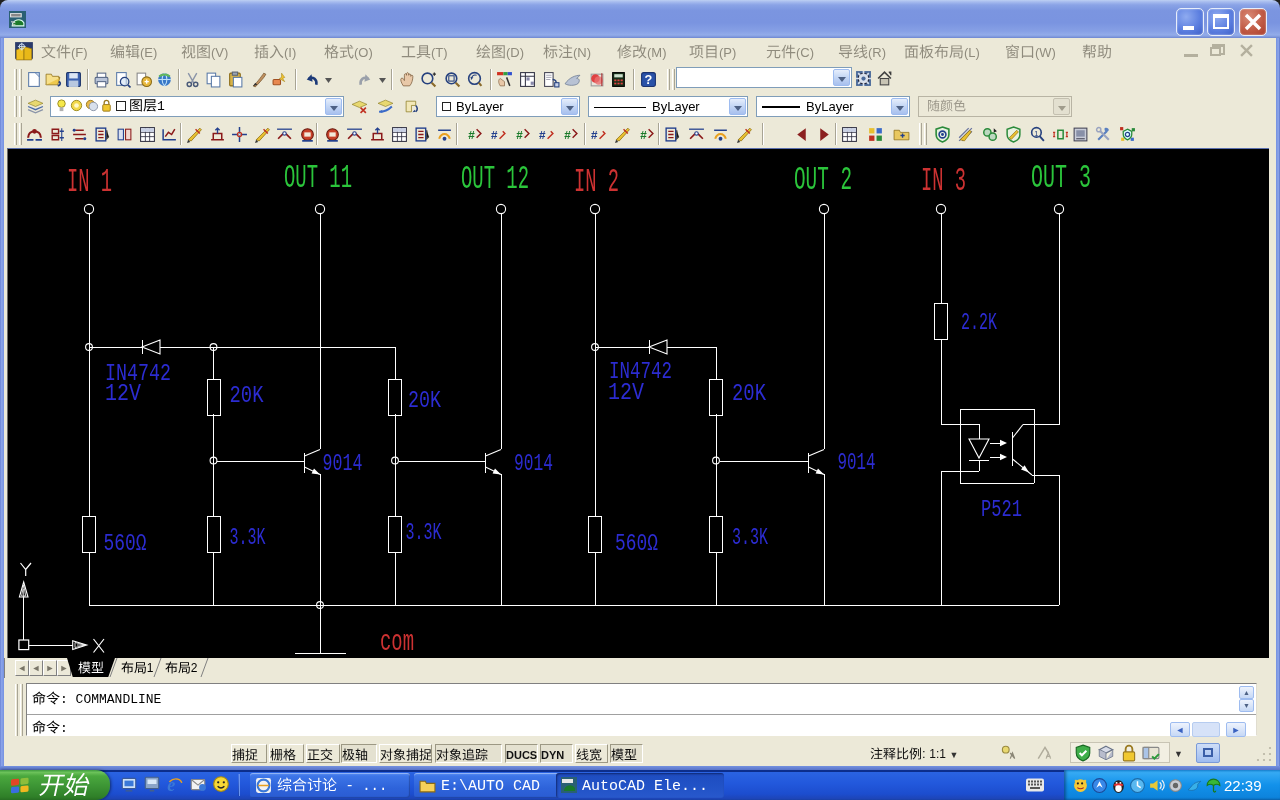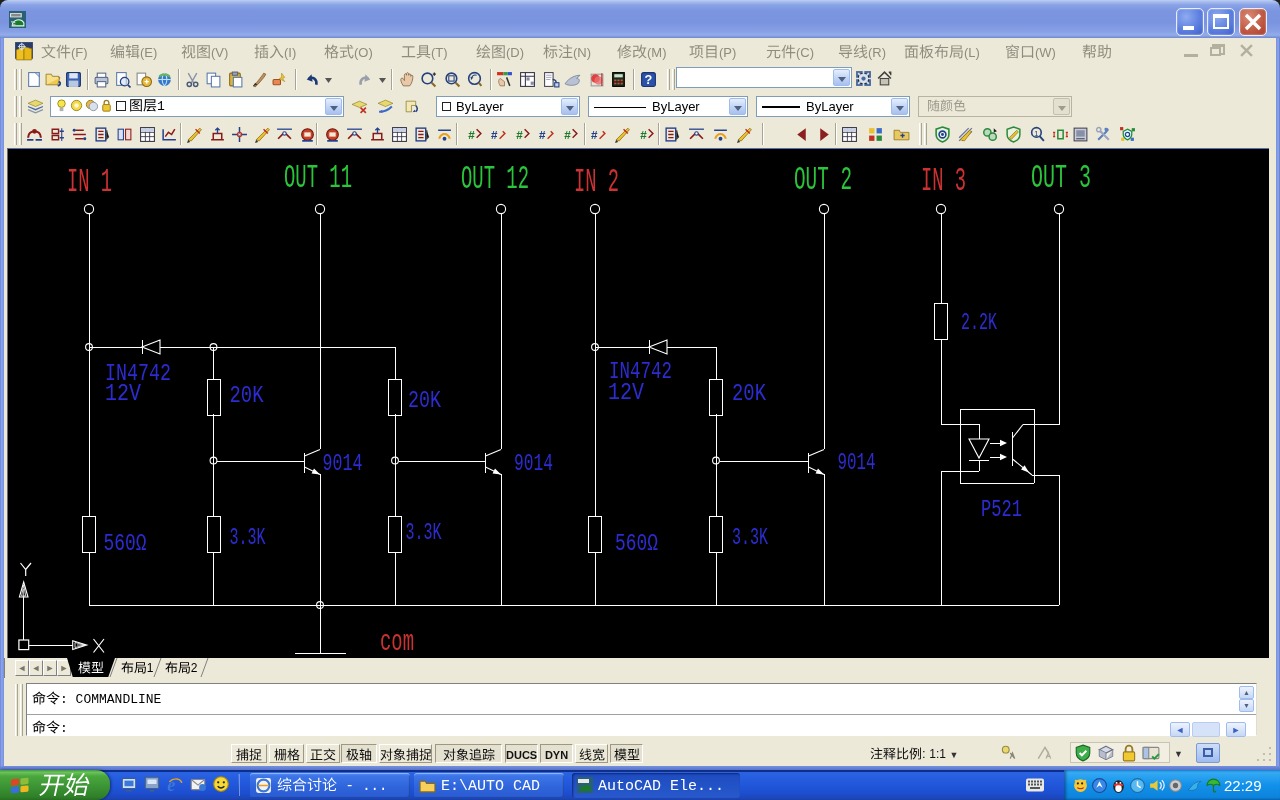--- a/index.html
+++ b/index.html
@@ -31,21 +31,21 @@
 
 #tabs{left:4px;top:658px;width:1272px;height:20px;background:#ece9d8;border-left:1px solid #808080}
 .tnav{position:absolute;top:2px;width:14px;height:16px;background:#ece9d8;border:1px solid #fff;border-right-color:#808080;border-bottom-color:#808080;color:#7a7668;font-size:9px;text-align:center;line-height:15px}
 .tab{position:absolute;top:0;height:19px;font-size:13px;color:#000;text-align:center;line-height:19px}
 
 #cmd{left:4px;top:678px;width:1272px;height:62px;background:#ece9d8}
 #cmdbox{position:absolute;left:22px;top:5px;width:1231px;height:53px;background:#fff;border:1px solid #808080;border-bottom-color:#fff;border-right-color:#e0ddd0}
 .cmdtext{position:absolute;left:5px;font-family:"Liberation Mono",monospace;font-size:13px;color:#000;white-space:nowrap}
 
 #status{left:4px;top:740px;width:1272px;height:26px;background:#ece9d8;font-size:13px;color:#111}
-.sbtn{position:absolute;top:4px;height:19px;line-height:17px;text-align:center;background:#ece9d8;border:1px solid #fff;border-right-color:#9c9884;border-bottom-color:#9c9884;padding-top:1px}
+.sbtn{position:absolute;top:4px;height:19px;line-height:17px;background:#ece9d8;border:1px solid #fff;border-right-color:#9c9884;border-bottom-color:#9c9884;padding-top:1px}
 .sbtn.p{border:1px solid #9c9884;border-right-color:#fff;border-bottom-color:#fff;background:#e4e1d0}
 #coord{position:absolute;left:8px;top:4px;width:218px;height:19px;background:#ece9d8;border:1px solid #9c9884;border-right-color:#fff;border-bottom-color:#fff;font-size:12.5px;font-family:'Liberation Mono',monospace;white-space:nowrap;overflow:hidden;padding:2px 0 0 6px}
 
 #task{left:0;top:770px;width:1280px;height:30px;background:linear-gradient(180deg,#255be0 0%,#3a74e8 4%,#2a63e2 8%,#2258dc 45%,#1c4dce 80%,#1d45b8 95%,#1941a5 100%)}
 #start{position:absolute;left:0;top:0;width:110px;height:30px;border-radius:0 14px 14px 0;
  background:linear-gradient(180deg,#3f9b3f 0%,#6cc25a 8%,#4aa83e 20%,#3c9434 55%,#2f7f28 90%,#276e22 100%);box-shadow:1px 0 3px rgba(0,0,0,.5)}
 .tkbtn{position:absolute;top:3px;height:25px;border-radius:3px;background:linear-gradient(180deg,#5a8ff2 0%,#3d75e8 12%,#2e63da 60%,#2a5cd2 100%);box-shadow:inset 0 1px 0 rgba(255,255,255,.35),inset -1px -1px 1px rgba(0,0,30,.25);color:#fff;font-size:14px;white-space:nowrap;overflow:hidden}
 .tkbtn.p{background:linear-gradient(180deg,#1e4cc0 0%,#2152c6 50%,#2858cc 100%);box-shadow:inset 1px 1px 2px rgba(0,0,30,.5)}
 #tray{position:absolute;right:0;top:0;width:216px;height:30px;background:linear-gradient(180deg,#1d9bf0 0%,#36aaf4 8%,#1291ea 50%,#0d83dc 92%,#0b76c8 100%);box-shadow:inset 2px 0 3px rgba(0,0,40,.4)}
 </style></head><body>
@@ -962,21 +962,21 @@
           <use href="#u8BA8" transform="translate(2000,0) scale(1,-1)"></use>
           <use href="#u8BBA" transform="translate(3000,0) scale(1,-1)"></use>
         </svg><span style="font-family:'Liberation Mono'"> - ...</span></div>
     </div>
     <div class="tkbtn" style="left:414px;width:150px">
       <svg style="position:absolute;left:5px;top:5px" width="17" height="15" viewBox="0 0 16 14">
         <path d="M1 13V3h5l1 2h8v8z" fill="#f6d05a" stroke="#8a6a14"></path>
       </svg>
       <div style="position:absolute;left:27px;top:5px;font-size:15px;font-family:'Liberation Mono'">E:\AUTO CAD</div>
     </div>
-    <div class="tkbtn p" style="left:572px;width:168px">
+    <div class="tkbtn p" style="left:556px;width:168px">
       <svg style="position:absolute;left:5px;top:4px" width="16" height="16" viewBox="0 0 16 16">
         <rect width="16" height="16" fill="#2a6074"></rect>
         <rect x="1" y="2" width="11" height="4" fill="#e8e8e8"></rect>
         <path d="M3 14a6 6 0 0 1 11-3v3z" fill="#1a7a2a"></path>
       </svg>
       <div style="position:absolute;left:26px;top:5px;font-size:15px;font-family:'Liberation Mono'">AutoCAD Ele...</div>
     </div>
     <svg class="abs" style="left:1026px;top:8px" width="18" height="14" viewBox="0 0 18 13">
       <rect x="0" y="0" width="18" height="13" rx="2" fill="#e8e8e8"></rect>
       <g fill="#555">
@@ -1024,14 +1024,14 @@
         <circle cx="8" cy="8" r="5.5" fill="#c8ccd4" stroke="#888"></circle>
         <circle cx="8" cy="8" r="2.5" fill="#666"></circle>
       </svg>
       <svg class="abs" style="left:122px;top:7px" width="17" height="17" viewBox="0 0 16 16">
         <path d="M2 12c3-2 4-6 8-7l4-1-3 3c1 4-4 7-9 5z" fill="#38b0e8" stroke="#1a6aa8" stroke-width=".7"></path>
       </svg>
       <svg class="abs" style="left:141px;top:7px" width="17" height="17" viewBox="0 0 16 16">
         <path d="M2 8a6 6 0 0 1 12 0c-2-1.5-4-1.5-6 0-2-1.5-4-1.5-6 0z" fill="#38b838" stroke="#1a7a1a"></path>
         <path d="M8 8v5c0 1.5 2 1.5 2 0" stroke="#1a7a1a" fill="none" stroke-width="1.2"></path>
       </svg>
-      <div class="abs" style="left:160px;top:7px;color:#fff;font-size:15px">22:29</div>
+      <div class="abs" style="left:160px;top:7px;color:#fff;font-size:15px">22:39</div>
     </div>
   </div>
 </body></html>

